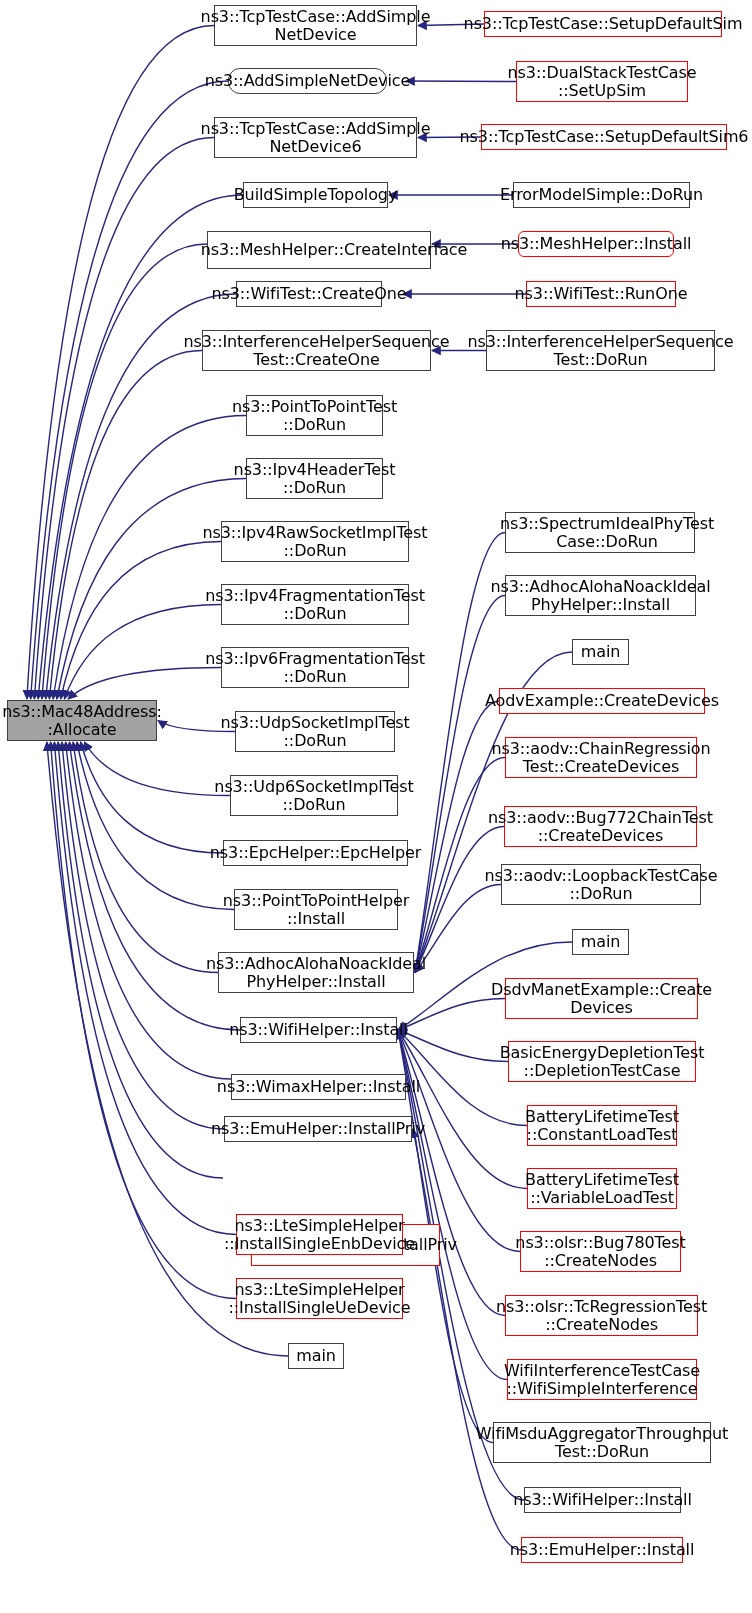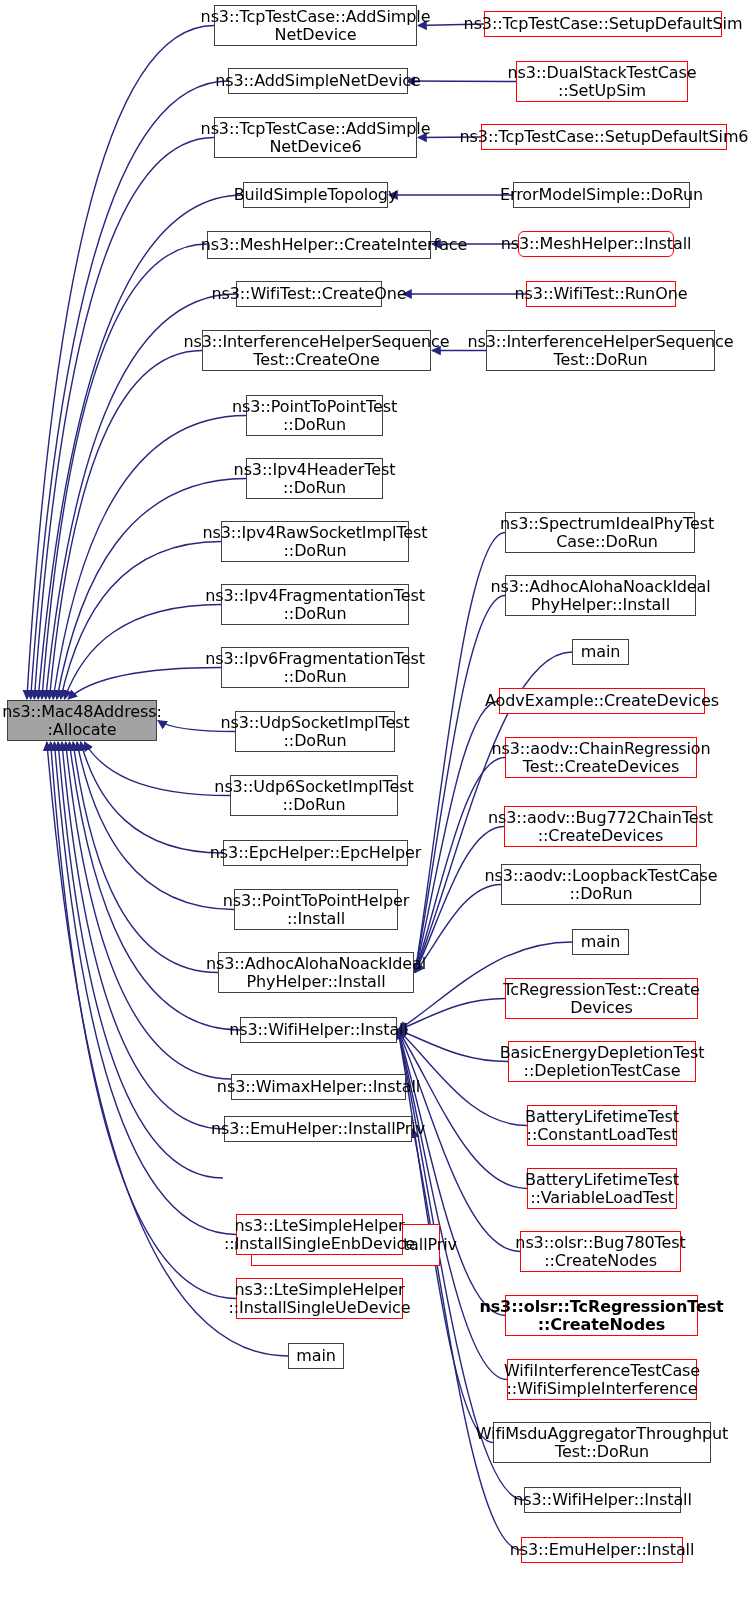--- a/index.html
+++ b/index.html
@@ -97,25 +97,25 @@
         <path d="M 524 1500 C 467.3 1500, 433.28 1194.5, 398 1030" marker-end="url(#ah)"></path>
         <path d="M 521 1550 C 472.4 1550, 443.24 1276.35, 413 1129" marker-end="url(#ah)"></path>
       </g>
   </svg>
 
   <div id="node-layer">
       <div class="node root" style="left: 7px; top: 700px; width: 150px; height: 41px;">ns3::Mac48Address:
 :Allocate</div>
       <div class="node" style="left: 214px; top: 5px; width: 203px; height: 41px;">ns3::TcpTestCase::AddSimple
 NetDevice</div>
-      <div class="node" style="left: 228px; top: 68px; width: 180px; height: 26px;">ns3::AddSimpleNetDevice</div>
+      <div class="node" style="left: 228px; top: 68px; width: 159px; height: 26px; border-radius: 12px;">ns3::AddSimpleNetDevice</div>
       <div class="node" style="left: 214px; top: 117px; width: 203px; height: 41px;">ns3::TcpTestCase::AddSimple
 NetDevice6</div>
       <div class="node" style="left: 243px; top: 182px; width: 145px; height: 26px;">BuildSimpleTopology</div>
-      <div class="node" style="left: 207px; top: 231px; width: 224px; height: 28px; padding-left: 32px;">ns3::MeshHelper::CreateInterface</div>
+      <div class="node" style="left: 207px; top: 231px; width: 224px; height: 38px; padding-left: 32px;">ns3::MeshHelper::CreateInterface</div>
       <div class="node" style="left: 236px; top: 281px; width: 146px; height: 26px;">ns3::WifiTest::CreateOne</div>
       <div class="node" style="left: 202px; top: 330px; width: 229px; height: 41px;">ns3::InterferenceHelperSequence
 Test::CreateOne</div>
       <div class="node" style="left: 246px; top: 395px; width: 137px; height: 41px;">ns3::PointToPointTest
 ::DoRun</div>
       <div class="node" style="left: 246px; top: 458px; width: 137px; height: 41px;">ns3::Ipv4HeaderTest
 ::DoRun</div>
       <div class="node" style="left: 221px; top: 521px; width: 188px; height: 41px;">ns3::Ipv4RawSocketImplTest
 ::DoRun</div>
       <div class="node" style="left: 221px; top: 584px; width: 188px; height: 41px;">ns3::Ipv4FragmentationTest
@@ -155,31 +155,31 @@
 PhyHelper::Install</div>
       <div class="node" style="left: 572px; top: 639px; width: 57px; height: 26px;">main</div>
       <div class="node red" style="left: 499px; top: 688px; width: 206px; height: 26px;">AodvExample::CreateDevices</div>
       <div class="node red" style="left: 505px; top: 737px; width: 192px; height: 41px;">ns3::aodv::ChainRegression
 Test::CreateDevices</div>
       <div class="node red" style="left: 504px; top: 806px; width: 193px; height: 41px;">ns3::aodv::Bug772ChainTest
 ::CreateDevices</div>
       <div class="node" style="left: 501px; top: 864px; width: 200px; height: 41px;">ns3::aodv::LoopbackTestCase
 ::DoRun</div>
       <div class="node" style="left: 572px; top: 929px; width: 57px; height: 26px;">main</div>
-      <div class="node red" style="left: 505px; top: 978px; width: 193px; height: 41px;">TcRegressionTest::Create
+      <div class="node red" style="left: 505px; top: 978px; width: 193px; height: 41px;">DsdvManetExample::Create
 Devices</div>
       <div class="node red" style="left: 508px; top: 1041px; width: 188px; height: 41px;">BasicEnergyDepletionTest
 ::DepletionTestCase</div>
       <div class="node red" style="left: 527px; top: 1105px; width: 150px; height: 41px;">BatteryLifetimeTest
 ::ConstantLoadTest</div>
       <div class="node red" style="left: 527px; top: 1168px; width: 150px; height: 41px;">BatteryLifetimeTest
 ::VariableLoadTest</div>
       <div class="node red" style="left: 520px; top: 1231px; width: 161px; height: 41px;">ns3::olsr::Bug780Test
 ::CreateNodes</div>
-      <div class="node red" style="left: 505px; top: 1295px; width: 193px; height: 41px; font-weight: bold;">ns3::olsr::TcRegressionTest
+      <div class="node red" style="left: 505px; top: 1295px; width: 193px; height: 41px;">ns3::olsr::TcRegressionTest
 ::CreateNodes</div>
       <div class="node red" style="left: 507px; top: 1359px; width: 190px; height: 41px;">WifiInterferenceTestCase
 ::WifiSimpleInterference</div>
       <div class="node" style="left: 493px; top: 1422px; width: 218px; height: 41px;">WifiMsduAggregatorThroughput
 Test::DoRun</div>
       <div class="node" style="left: 524px; top: 1487px; width: 157px; height: 26px;">ns3::WifiHelper::Install</div>
       <div class="node red" style="left: 521px; top: 1537px; width: 162px; height: 26px;">ns3::EmuHelper::Install</div>
     </div>
 
 </div>

